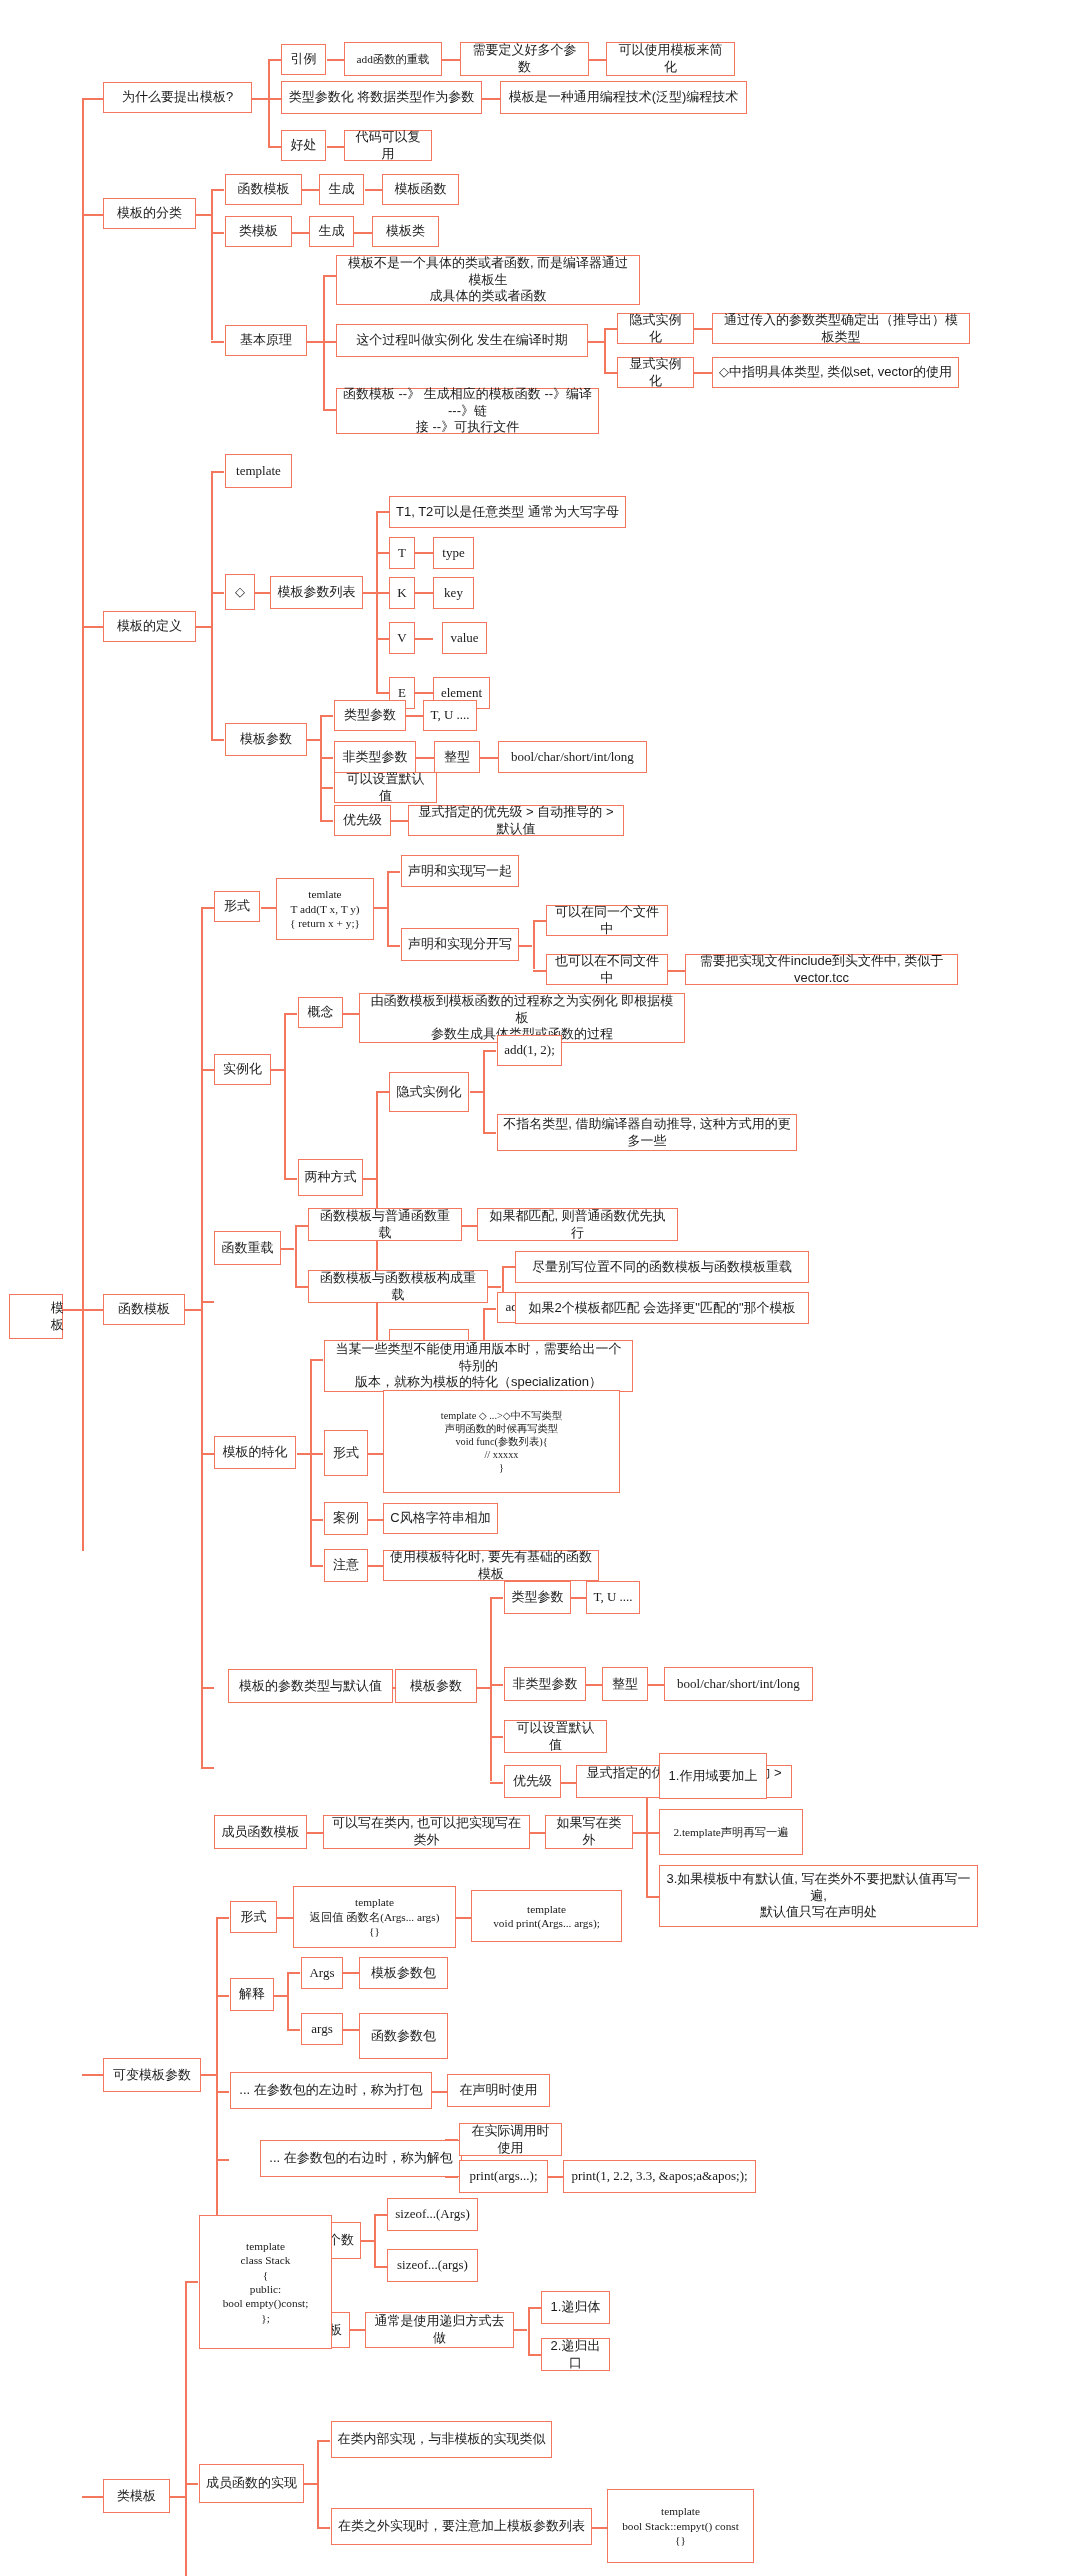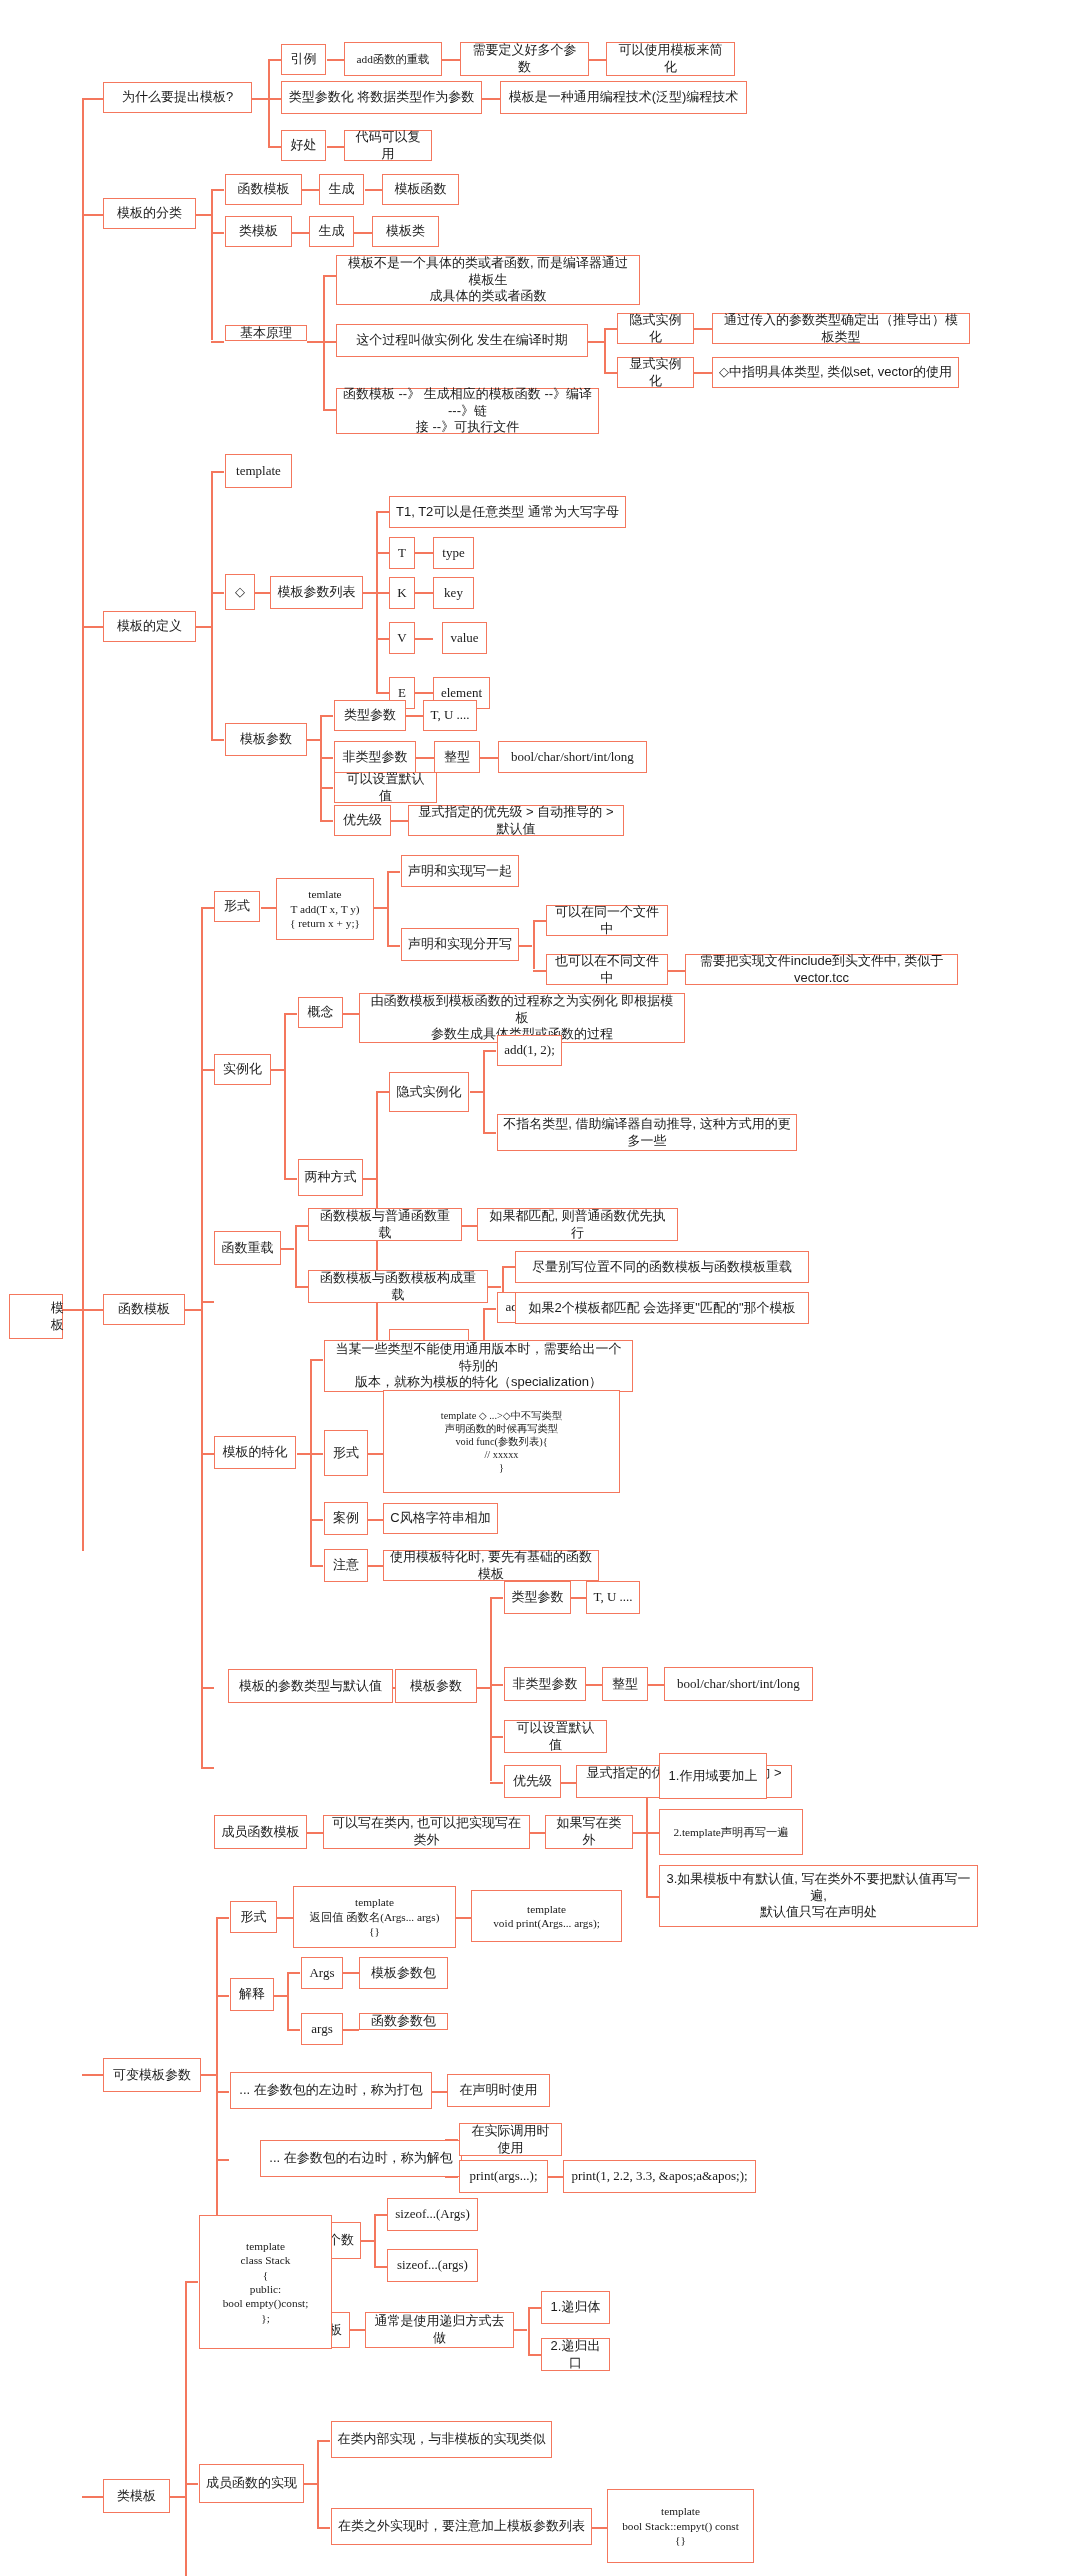--- a/index.html
+++ b/index.html
@@ -90,21 +90,21 @@
   <div class="node" style="left:382px;top:174px;width:77px;height:31px;">模板函数</div>
 
   <div class="h" style="left:211px;top:232px;width:13.4px;"></div>
   <div class="node" style="left:225px;top:216px;width:67px;height:31px;">类模板</div>
   <div class="h" style="left:292px;top:232px;width:17.5px;"></div>
   <div class="node" style="left:309px;top:216px;width:45px;height:31px;">生成</div>
   <div class="h" style="left:354px;top:232px;width:17.5px;"></div>
   <div class="node" style="left:372px;top:216px;width:67px;height:31px;">模板类</div>
 
   <div class="h" style="left:211px;top:341px;width:13.4px;"></div>
-  <div class="node" style="left:225px;top:325px;width:82px;height:16px;">基本原理</div>
+  <div class="node" style="left:225px;top:325px;width:82px;height:31px;">基本原理</div>
   <div class="h" style="left:307px;top:341px;width:15.5px;"></div>
   <div class="v" style="left:323px;top:275px;height:134px;"></div>
 
   <div class="h" style="left:323px;top:275px;width:13.4px;"></div>
   <div class="node" style="left:336px;top:255px;width:304px;height:50px;">模板不是一个具体的类或者函数, 而是编译器通过模板生
 成具体的类或者函数</div>
 
   <div class="h" style="left:323px;top:341px;width:13.4px;"></div>
   <div class="node" style="left:336px;top:324px;width:252px;height:33px;">这个过程叫做实例化 发生在编译时期</div>
   <div class="h" style="left:588px;top:341px;width:15.5px;"></div>
@@ -363,21 +363,21 @@
   <div class="v" style="left:287px;top:1972px;height:57px;"></div>
 
   <div class="h" style="left:287px;top:1972px;width:13.4px;"></div>
   <div class="node latin" style="left:301px;top:1957px;width:42px;height:32px;">Args</div>
   <div class="h" style="left:343px;top:1972px;width:15.5px;"></div>
   <div class="node" style="left:359px;top:1957px;width:89px;height:32px;">模板参数包</div>
 
   <div class="h" style="left:287px;top:2029px;width:13.4px;"></div>
   <div class="node latin" style="left:301px;top:2013px;width:42px;height:32px;">args</div>
   <div class="h" style="left:343px;top:2029px;width:15.5px;"></div>
-  <div class="node" style="left:359px;top:2013px;width:89px;height:17px;">函数参数包</div>
+  <div class="node" style="left:359px;top:2013px;width:89px;height:46px;">函数参数包</div>
 
   <div class="h" style="left:216px;top:2091px;width:13.4px;"></div>
   <div class="node" style="left:230px;top:2072px;width:202px;height:37px;">... 在参数包的左边时，称为打包</div>
   <div class="h" style="left:432px;top:2091px;width:15.5px;"></div>
   <div class="node" style="left:447px;top:2074px;width:103px;height:33px;">在声明时使用</div>
 
   <div class="h" style="left:216px;top:2159px;width:13.4px;"></div>
   <div class="node" style="left:230px;top:2140px;width:202px;height:37px;margin-left:30px;">... 在参数包的右边时，称为解包</div>
   <div class="h" style="left:432px;top:2159px;width:13.4px;"></div>
   <div class="v" style="left:445px;top:2139px;height:37px;"></div>

